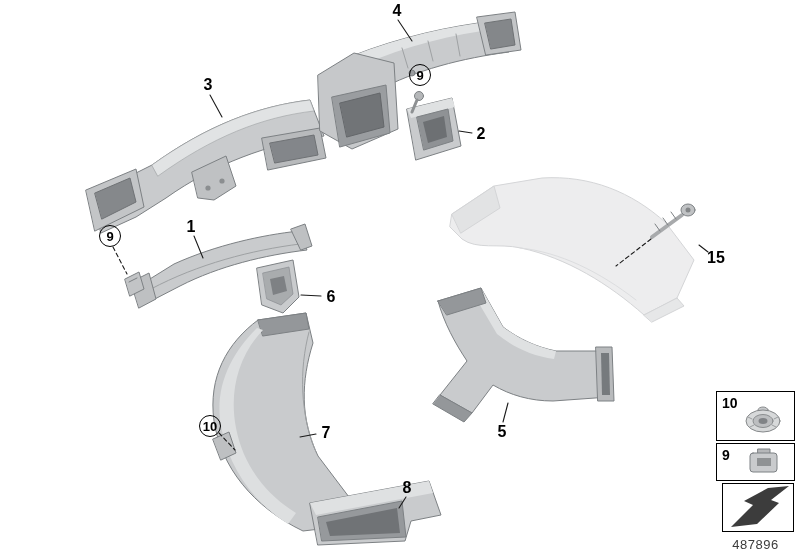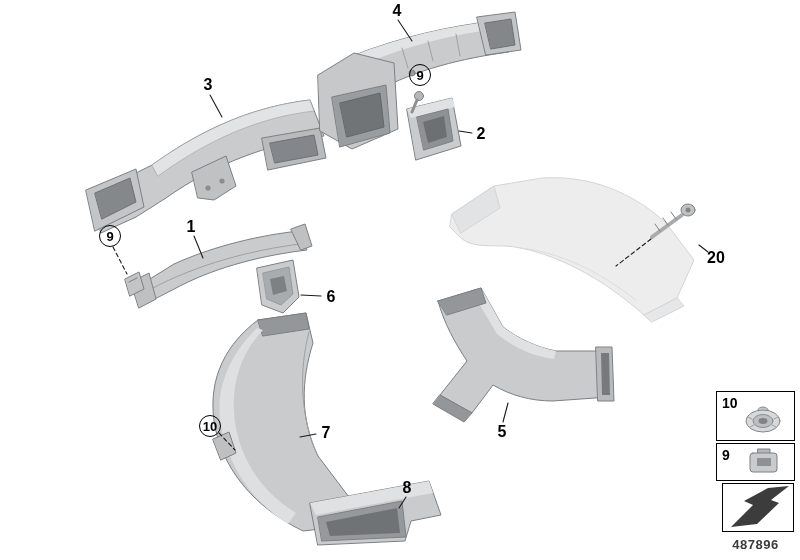--- a/index.html
+++ b/index.html
@@ -20,21 +20,21 @@
   }
   .legend-box {
     position:absolute; border:1.4px solid #000; background:transparent;
     box-sizing:border-box;
   }
   .legend-label {
     position:absolute; left:5px; top:3px; font-weight:bold; font-size:14px; color:#000;
   }
   .part-number {
     position:absolute; left:716px; top:537px; width:79px; text-align:center;
-    font-size:13px; color:#3c3c3c; letter-spacing:0.5px;font-weight:bold;
+    font-size:13px; color:#3c3c3c; letter-spacing:0.5px;
   }
 </style>
 </head>
 <body>
 
 <div class="stage">
 
   <svg class="scene" width="800" height="560" viewBox="0 0 800 560" stroke-linejoin="round" stroke-linecap="round">
 
     <g>
@@ -169,21 +169,21 @@
     </g>
   </svg>
 
   <div class="callout" style="left:397px; top:11px;">4</div>
   <div class="callout" style="left:208px; top:85px;">3</div>
   <div class="callout circled" style="left:420px; top:75px;">9</div>
   <div class="callout" style="left:481px; top:134px;">2</div>
   <div class="callout" style="left:191px; top:227px;">1</div>
   <div class="callout circled" style="left:110px; top:236px;">9</div>
   <div class="callout" style="left:331px; top:297px;">6</div>
-  <div class="callout" style="left:716px; top:258px;">20</div>
+  <div class="callout" style="left:716px; top:258px;">15</div>
   <div class="callout" style="left:502px; top:432px;">5</div>
   <div class="callout circled" style="left:210px; top:426px;">10</div>
   <div class="callout" style="left:326px; top:433px;">7</div>
   <div class="callout" style="left:407px; top:488px;">8</div>
 
   <div class="legend-box" style="left:716px; top:391px; width:79px; height:50px;">
     <span class="legend-label">10</span>
   </div>
   <div class="legend-box" style="left:716px; top:443px; width:79px; height:38px;">
     <span class="legend-label">9</span>

